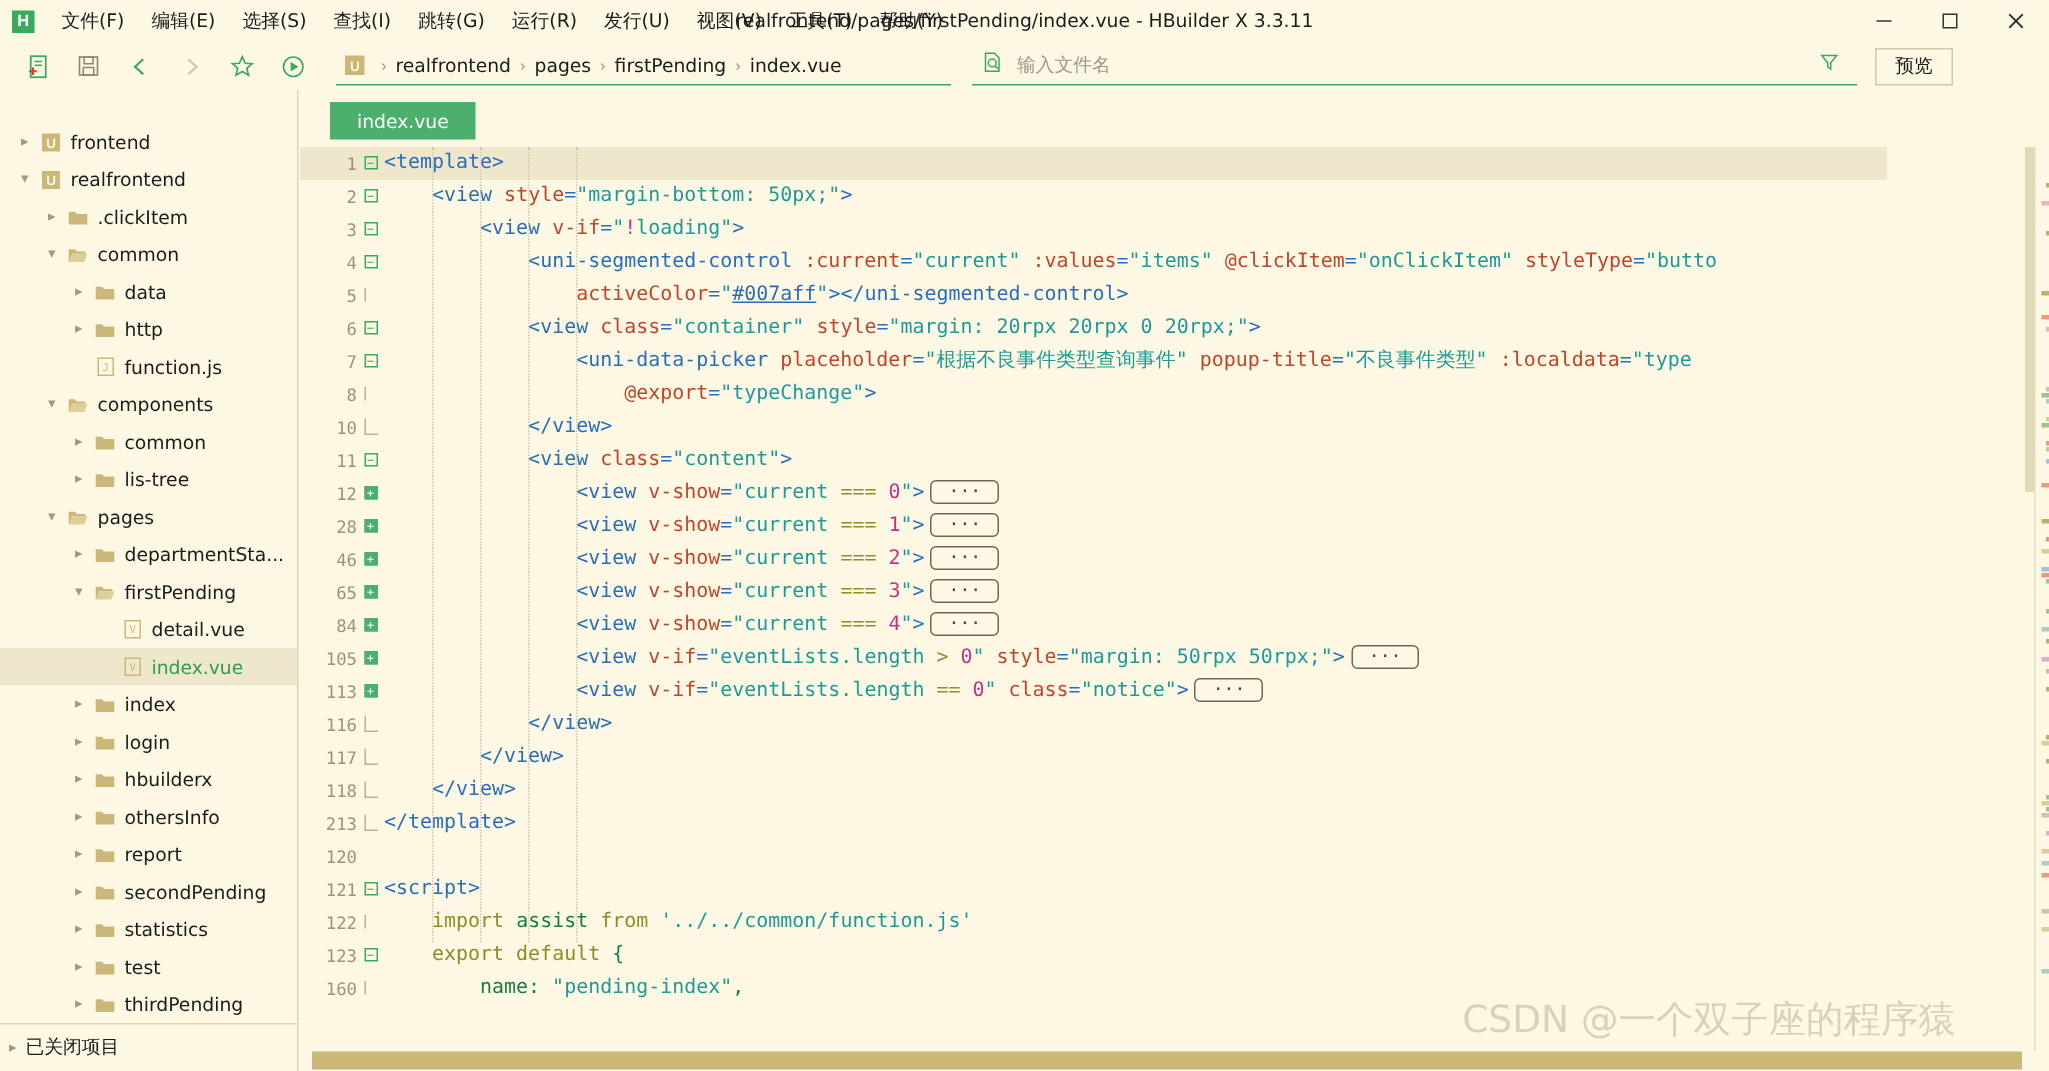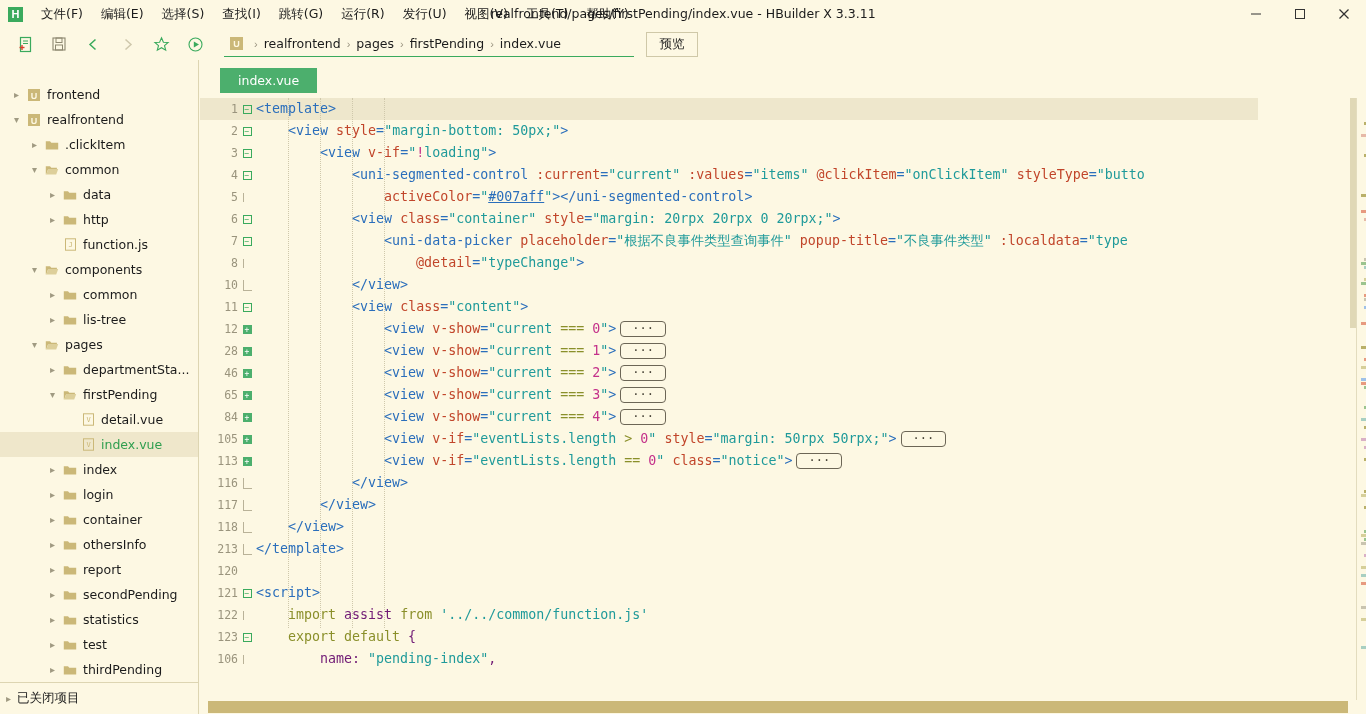--- a/index.html
+++ b/index.html
@@ -147,21 +147,21 @@
   .fbar.tick { border-bottom: 1px solid #b9b298; height: 11px; }
   .code-text { display: inline-block; vertical-align: top; }
 
   
   .t-tag   { color: #2a6ebb; }
   .t-attr  { color: #c1452a; }
   .t-str   { color: #1f9a9a; }
   .t-val   { color: #8a8f2a; }
   .t-num   { color: #c4318a; }
   .t-punct { color: #2a6ebb; }
-  .t-plain { color: #701a75; }
+  .t-plain { color: #15803d; }
   .t-kw    { color: #8a8f2a; }
   .t-jsstr { color: #1f9a9a; }
   .t-url   { color: #2a6ebb; text-decoration: underline; }
 
   .foldchip {
     display: inline-block; border: 1px solid #6c6656; border-radius: 4px;
     padding: 0 11px; height: 16px; line-height: 13px; font-size: 12px;
     color: #4a463a; background: #fdf8e3; vertical-align: middle;
     font-family: "DejaVu Sans Mono", monospace; margin-left: 4px;
   }
@@ -292,20 +292,35 @@
       <span class="bc-sep">›</span>
       <span class="bc-text">realfrontend</span>
       <span class="bc-sep">›</span>
       <span class="bc-text">pages</span>
       <span class="bc-sep">›</span>
       <span class="bc-text">firstPending</span>
       <span class="bc-sep">›</span>
       <span class="bc-text">index.vue</span>
     </div>
 
+    <div class="searchbox">
+      <span>
+        <svg width="15" height="15" viewBox="0 0 15 15">
+          <path d="M3 1.5 h6 l3 3 v9 h-9 z" fill="none" stroke="#3aaa5d" stroke-width="1"></path>
+          <circle cx="7.5" cy="8" r="2.6" fill="none" stroke="#3aaa5d" stroke-width="1"></circle>
+          <line x1="9.4" y1="9.9" x2="11.6" y2="12.1" stroke="#3aaa5d" stroke-width="1"></line>
+        </svg>
+      </span>
+      <span class="search-ph">输入文件名</span>
+      <span class="filter-icon">
+        <svg width="13" height="13" viewBox="0 0 13 13">
+            <polygon points="1.5,2 11.5,2 7.5,6.8 7.5,11 5.5,9.6 5.5,6.8" fill="none" stroke="#3aaa5d" stroke-width="1"></polygon>
+          </svg>
+      </span>
+    </div>
 
     <div class="preview-btn">预览</div>
   </div>
 
   <div class="sidebar">
     <div class="tree" id="tree">
         <div class="trow">
           <span style="display: inline-block; width: 8px; flex: 0 0 auto;"></span>
           <span class="twist">▸</span>
           <span class="ficon">
@@ -485,21 +500,21 @@
           <span class="tlabel">login</span>
         </div>
         <div class="trow">
           <span style="display: inline-block; width: 44px; flex: 0 0 auto;"></span>
           <span class="twist">▸</span>
           <span class="ficon">
             <svg width="14" height="14" viewBox="0 0 14 14">
               <path d="M0.8 11.6 V3.2 h4.2 l1.3 1.5 h6.9 v6.9 z" fill="#cbb878"></path>
             </svg>
           </span>
-          <span class="tlabel">container</span>
+          <span class="tlabel">hbuilderx</span>
         </div>
         <div class="trow">
           <span style="display: inline-block; width: 44px; flex: 0 0 auto;"></span>
           <span class="twist">▸</span>
           <span class="ficon">
             <svg width="14" height="14" viewBox="0 0 14 14">
               <path d="M0.8 11.6 V3.2 h4.2 l1.3 1.5 h6.9 v6.9 z" fill="#cbb878"></path>
             </svg>
           </span>
           <span class="tlabel">othersInfo</span>
@@ -568,39 +583,39 @@
 
     <div class="code-wrap">
       <div class="code-pane" id="codepane">
           <div class="line hl"><span class="ln">1</span><span class="fold"><span class="fbox">−</span></span><span class="code-text"><span class="t-tag">&lt;template&gt;</span></span></div>
           <div class="line"><span class="ln">2</span><span class="fold"><span class="fbox">−</span></span><span class="code-text"><span class="t-plain">    </span><span class="t-tag">&lt;view </span><span class="t-attr">style</span><span class="t-punct">=</span><span class="t-str">"margin-bottom: 50px;"</span><span class="t-tag">&gt;</span></span></div>
           <div class="line"><span class="ln">3</span><span class="fold"><span class="fbox">−</span></span><span class="code-text"><span class="t-plain">        </span><span class="t-tag">&lt;view </span><span class="t-attr">v-if</span><span class="t-punct">=</span><span class="t-str">"</span><span class="t-num">!</span><span class="t-str">loading"</span><span class="t-tag">&gt;</span></span></div>
           <div class="line"><span class="ln">4</span><span class="fold"><span class="fbox">−</span></span><span class="code-text"><span class="t-plain">            </span><span class="t-tag">&lt;uni-segmented-control </span><span class="t-attr">:current</span><span class="t-punct">=</span><span class="t-str">"current"</span><span class="t-plain"> </span><span class="t-attr">:values</span><span class="t-punct">=</span><span class="t-str">"items"</span><span class="t-plain"> </span><span class="t-attr">@clickItem</span><span class="t-punct">=</span><span class="t-str">"onClickItem"</span><span class="t-plain"> </span><span class="t-attr">styleType</span><span class="t-punct">=</span><span class="t-str">"butto</span></span></div>
           <div class="line"><span class="ln">5</span><span class="fold"><span class="fbar"></span></span><span class="code-text"><span class="t-plain">                </span><span class="t-attr">activeColor</span><span class="t-punct">=</span><span class="t-str">"</span><span class="t-url">#007aff</span><span class="t-str">"</span><span class="t-tag">&gt;&lt;/uni-segmented-control&gt;</span></span></div>
           <div class="line"><span class="ln">6</span><span class="fold"><span class="fbox">−</span></span><span class="code-text"><span class="t-plain">            </span><span class="t-tag">&lt;view </span><span class="t-attr">class</span><span class="t-punct">=</span><span class="t-str">"container"</span><span class="t-plain"> </span><span class="t-attr">style</span><span class="t-punct">=</span><span class="t-str">"margin: 20rpx 20rpx 0 20rpx;"</span><span class="t-tag">&gt;</span></span></div>
           <div class="line"><span class="ln">7</span><span class="fold"><span class="fbox">−</span></span><span class="code-text"><span class="t-plain">                </span><span class="t-tag">&lt;uni-data-picker </span><span class="t-attr">placeholder</span><span class="t-punct">=</span><span class="t-str">"根据不良事件类型查询事件"</span><span class="t-plain"> </span><span class="t-attr">popup-title</span><span class="t-punct">=</span><span class="t-str">"不良事件类型"</span><span class="t-plain"> </span><span class="t-attr">:localdata</span><span class="t-punct">=</span><span class="t-str">"type</span></span></div>
-          <div class="line"><span class="ln">8</span><span class="fold"><span class="fbar"></span></span><span class="code-text"><span class="t-plain">                    </span><span class="t-attr">@detail</span><span class="t-punct">=</span><span class="t-str">"typeChange"</span><span class="t-tag">&gt;</span></span></div>
+          <div class="line"><span class="ln">8</span><span class="fold"><span class="fbar"></span></span><span class="code-text"><span class="t-plain">                    </span><span class="t-attr">@export</span><span class="t-punct">=</span><span class="t-str">"typeChange"</span><span class="t-tag">&gt;</span></span></div>
           <div class="line"><span class="ln">10</span><span class="fold"><span class="fbar tick"></span></span><span class="code-text"><span class="t-plain">            </span><span class="t-tag">&lt;/view&gt;</span></span></div>
           <div class="line"><span class="ln">11</span><span class="fold"><span class="fbox">−</span></span><span class="code-text"><span class="t-plain">            </span><span class="t-tag">&lt;view </span><span class="t-attr">class</span><span class="t-punct">=</span><span class="t-str">"content"</span><span class="t-tag">&gt;</span></span></div>
           <div class="line"><span class="ln">12</span><span class="fold"><span class="fbox plus">+</span></span><span class="code-text"><span class="t-plain">                </span><span class="t-tag">&lt;view </span><span class="t-attr">v-show</span><span class="t-punct">=</span><span class="t-str">"current </span><span class="t-val">===</span><span class="t-str"> </span><span class="t-num">0</span><span class="t-str">"</span><span class="t-tag">&gt;</span><span class="foldchip">···</span></span></div>
           <div class="line"><span class="ln">28</span><span class="fold"><span class="fbox plus">+</span></span><span class="code-text"><span class="t-plain">                </span><span class="t-tag">&lt;view </span><span class="t-attr">v-show</span><span class="t-punct">=</span><span class="t-str">"current </span><span class="t-val">===</span><span class="t-str"> </span><span class="t-num">1</span><span class="t-str">"</span><span class="t-tag">&gt;</span><span class="foldchip">···</span></span></div>
           <div class="line"><span class="ln">46</span><span class="fold"><span class="fbox plus">+</span></span><span class="code-text"><span class="t-plain">                </span><span class="t-tag">&lt;view </span><span class="t-attr">v-show</span><span class="t-punct">=</span><span class="t-str">"current </span><span class="t-val">===</span><span class="t-str"> </span><span class="t-num">2</span><span class="t-str">"</span><span class="t-tag">&gt;</span><span class="foldchip">···</span></span></div>
           <div class="line"><span class="ln">65</span><span class="fold"><span class="fbox plus">+</span></span><span class="code-text"><span class="t-plain">                </span><span class="t-tag">&lt;view </span><span class="t-attr">v-show</span><span class="t-punct">=</span><span class="t-str">"current </span><span class="t-val">===</span><span class="t-str"> </span><span class="t-num">3</span><span class="t-str">"</span><span class="t-tag">&gt;</span><span class="foldchip">···</span></span></div>
           <div class="line"><span class="ln">84</span><span class="fold"><span class="fbox plus">+</span></span><span class="code-text"><span class="t-plain">                </span><span class="t-tag">&lt;view </span><span class="t-attr">v-show</span><span class="t-punct">=</span><span class="t-str">"current </span><span class="t-val">===</span><span class="t-str"> </span><span class="t-num">4</span><span class="t-str">"</span><span class="t-tag">&gt;</span><span class="foldchip">···</span></span></div>
           <div class="line"><span class="ln">105</span><span class="fold"><span class="fbox plus">+</span></span><span class="code-text"><span class="t-plain">                </span><span class="t-tag">&lt;view </span><span class="t-attr">v-if</span><span class="t-punct">=</span><span class="t-str">"eventLists.length </span><span class="t-val">&gt;</span><span class="t-str"> </span><span class="t-num">0</span><span class="t-str">"</span><span class="t-plain"> </span><span class="t-attr">style</span><span class="t-punct">=</span><span class="t-str">"margin: 50rpx 50rpx;"</span><span class="t-tag">&gt;</span><span class="foldchip">···</span></span></div>
           <div class="line"><span class="ln">113</span><span class="fold"><span class="fbox plus">+</span></span><span class="code-text"><span class="t-plain">                </span><span class="t-tag">&lt;view </span><span class="t-attr">v-if</span><span class="t-punct">=</span><span class="t-str">"eventLists.length </span><span class="t-val">==</span><span class="t-str"> </span><span class="t-num">0</span><span class="t-str">"</span><span class="t-plain"> </span><span class="t-attr">class</span><span class="t-punct">=</span><span class="t-str">"notice"</span><span class="t-tag">&gt;</span><span class="foldchip">···</span></span></div>
           <div class="line"><span class="ln">116</span><span class="fold"><span class="fbar tick"></span></span><span class="code-text"><span class="t-plain">            </span><span class="t-tag">&lt;/view&gt;</span></span></div>
           <div class="line"><span class="ln">117</span><span class="fold"><span class="fbar tick"></span></span><span class="code-text"><span class="t-plain">        </span><span class="t-tag">&lt;/view&gt;</span></span></div>
           <div class="line"><span class="ln">118</span><span class="fold"><span class="fbar tick"></span></span><span class="code-text"><span class="t-plain">    </span><span class="t-tag">&lt;/view&gt;</span></span></div>
           <div class="line"><span class="ln">213</span><span class="fold"><span class="fbar tick"></span></span><span class="code-text"><span class="t-tag">&lt;/template&gt;</span></span></div>
           <div class="line"><span class="ln">120</span><span class="fold"></span><span class="code-text"></span></div>
           <div class="line"><span class="ln">121</span><span class="fold"><span class="fbox">−</span></span><span class="code-text"><span class="t-tag">&lt;script&gt;</span></span></div>
           <div class="line"><span class="ln">122</span><span class="fold"><span class="fbar"></span></span><span class="code-text"><span class="t-plain">    </span><span class="t-kw">import</span><span class="t-plain"> assist </span><span class="t-kw">from</span><span class="t-plain"> </span><span class="t-jsstr">'../../common/function.js'</span></span></div>
           <div class="line"><span class="ln">123</span><span class="fold"><span class="fbox">−</span></span><span class="code-text"><span class="t-plain">    </span><span class="t-kw">export default</span><span class="t-plain"> {</span></span></div>
-          <div class="line"><span class="ln">106</span><span class="fold"><span class="fbar"></span></span><span class="code-text"><span class="t-plain">        name: </span><span class="t-jsstr">"pending-index"</span><span class="t-plain">,</span></span></div>
+          <div class="line"><span class="ln">160</span><span class="fold"><span class="fbar"></span></span><span class="code-text"><span class="t-plain">        name: </span><span class="t-jsstr">"pending-index"</span><span class="t-plain">,</span></span></div>
           <div class="guide" style="left: 88px; height: 530px;"></div>
           <div class="guide" style="left: 120px; height: 530px;"></div>
           <div class="guide" style="left: 152px; height: 530px;"></div>
           <div class="guide" style="left: 184px; height: 530px;"></div>
         </div>
 
       <div class="vscroll">
         <div class="vthumb"></div>
       </div>
 
@@ -761,13 +776,14 @@
           </div>
         <div class="mm-viewport"></div>
       </div>
 
       <div class="hscroll">
         <div class="hthumb"></div>
       </div>
     </div>
   </div>
 
+  <div class="watermark">CSDN @一个双子座的程序猿</div>
 </div>
 
 </body></html>

